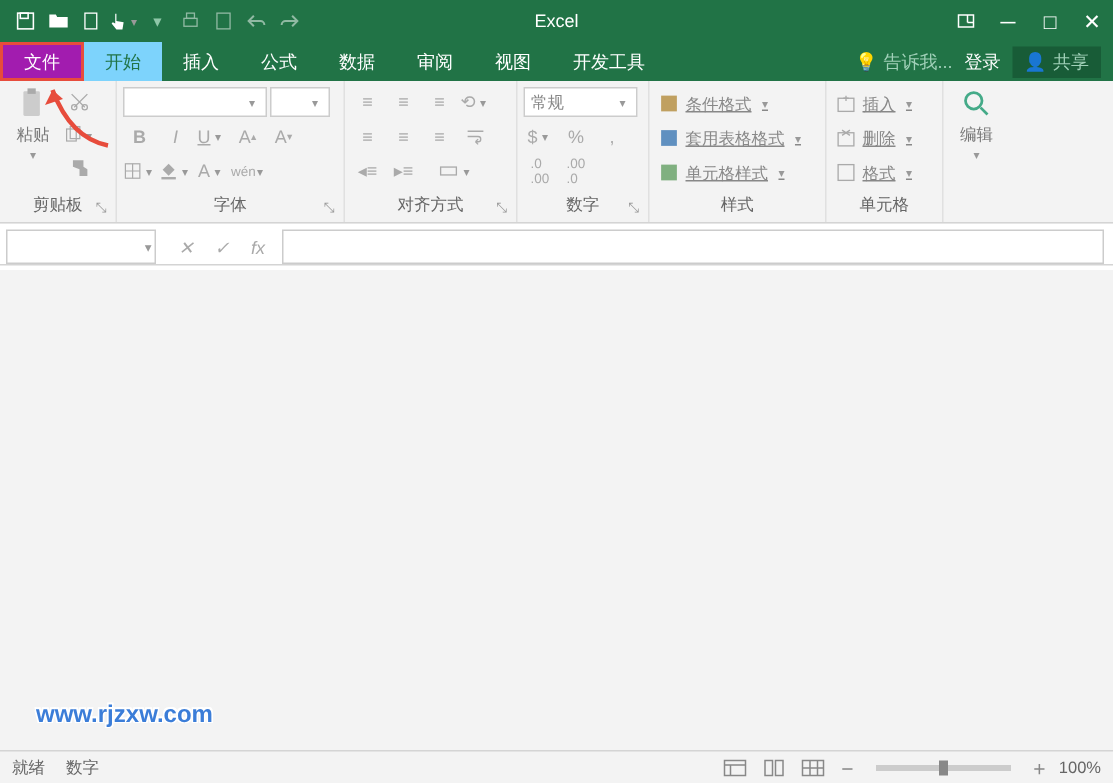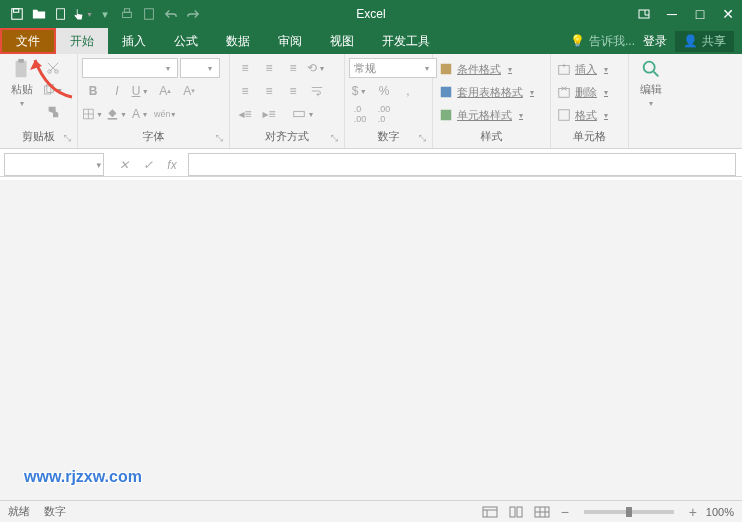--- a/index.html
+++ b/index.html
@@ -10,22 +10,22 @@
 .qat { display: flex; gap: 0; padding-left: 6px; }
 .qat-btn { width: 22px; height: 22px; display: flex; align-items: center; justify-content: center; cursor: pointer; color: #fff; }
 .qat-btn svg { width: 14px; height: 14px; }
 .title-text { position: absolute; left: 50%; transform: translateX(-50%); font-size: 12px; }
 .win-controls { margin-left: auto; display: flex; }
 .win-btn { width: 28px; height: 28px; display: flex; align-items: center; justify-content: center; cursor: pointer; font-size: 14px; }
 
 
 .tabbar { height: 26px; background: #217346; display: flex; align-items: stretch; color: #fff; font-size: 12px; }
 .tab { padding: 0 14px; display: flex; align-items: center; cursor: pointer; }
-.tab.file { background: #a16207; border: 2px solid #e74c3c; position: relative; }
-.tab.active { background: #e5e5e5; color: #217346; }
+.tab.file { background: #a21caf; border: 2px solid #e74c3c; position: relative; }
+.tab.active { background: #7dd3fc; color: #217346; }
 .tab-right { margin-left: auto; display: flex; align-items: center; gap: 8px; padding-right: 8px; }
 .tell-me { color: #a0d0b8; display: flex; align-items: center; gap: 4px; }
 .login { color: #fff; }
 .share-btn { background: #185c37; padding: 2px 8px; display: flex; align-items: center; gap: 4px; color: #a0d0b8; }
 
 
 .arrow-annot { position: absolute; left: 27px; top: 52px; z-index: 10; pointer-events: none; }
 
 
 .ribbon { height: 95px; background: #f3f3f3; border-bottom: 1px solid #d4d4d4; display: flex; }
@@ -273,21 +273,21 @@
             </svg>
             <span class="dd">▾</span>
           </div>
       </div>
     </div>
     <div class="rgroup-label"><span>对齐方式</span><span class="launcher">⤡</span></div>
   </div>
 
   <div class="rgroup" style="width:88px">
     <div class="rgroup-body col" style="gap:3px">
-      <div class="combo" style="width:88px">
+      <div class="combo" style="width:76px">
           <span>常规</span>
           <span class="dd" style="margin-left:auto">▾</span>
         </div>
       <div class="row">
         <div class="sm">$<span class="dd">▾</span></div>
         <div class="sm">%</div>
         <div class="sm">,</div>
       </div>
       <div class="row">
         <div class="sm" style="font-size:9px">.0<br>.00</div>

